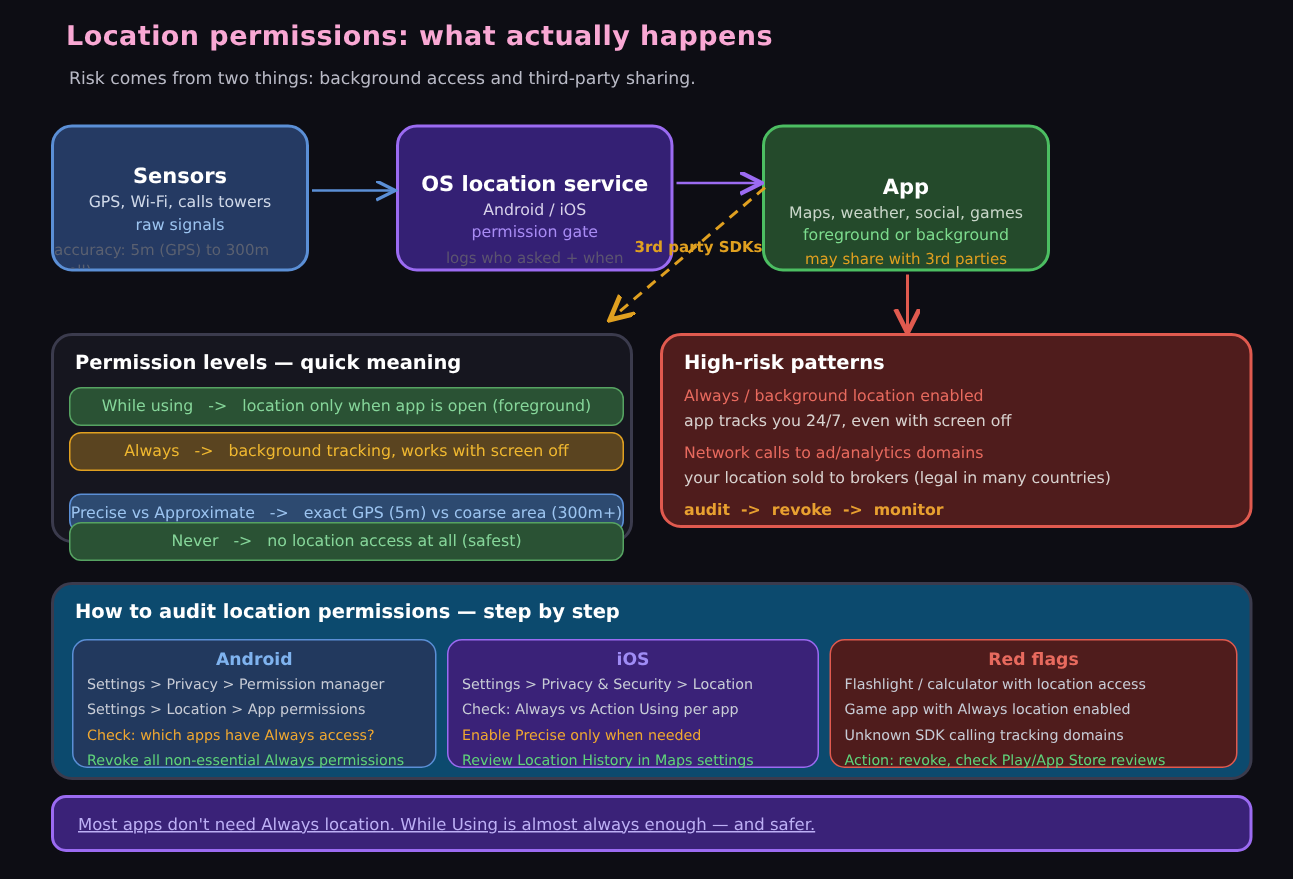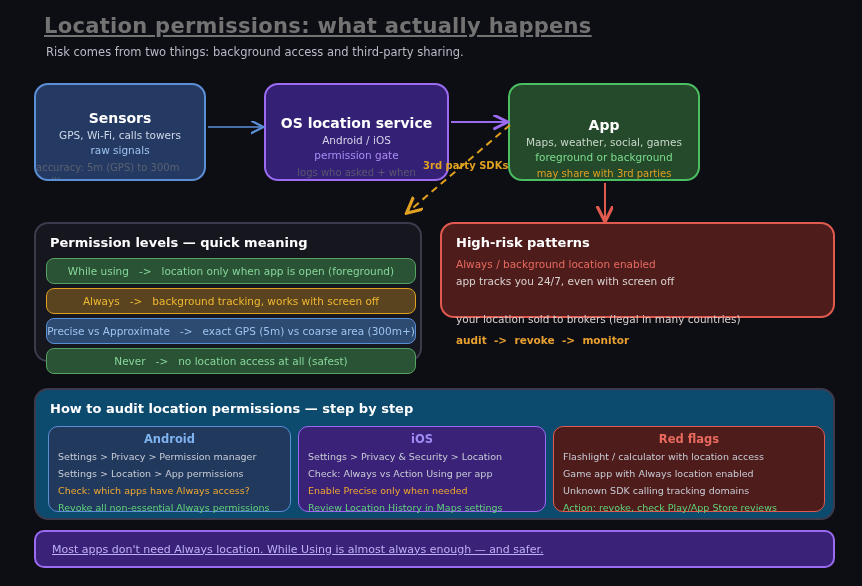--- a/index.html
+++ b/index.html
@@ -8,24 +8,23 @@
     background:#0d0d14;
     font-family:"DejaVu Sans", sans-serif;
     overflow:hidden;
     position:relative;
   }
   .stage{position:absolute;left:0;top:0;width:862px;height:586px;}
 
   
   #title{
     position:absolute;left:44px;top:14px;
-    font-size:21px;font-weight:700;color:#737373;
+    font-size:18px;font-weight:700;color:#f9a8d4;
     letter-spacing:.3px;
     font-family:"DejaVu Sans", sans-serif;
-    text-decoration:underline;
   }
   #subtitle{
     position:absolute;left:46px;top:45px;
     font-size:11.5px;color:#b9bac6;
   }
 
   
   .flowbox{
     position:absolute;border-radius:14px;border:2px solid;
     box-sizing:border-box;overflow:hidden;
@@ -54,38 +53,38 @@
   
   .panel{
     position:absolute;border-radius:14px;box-sizing:border-box;
     border:2px solid;
   }
   #panel-levels{
     left:34px;top:222px;width:388px;height:140px;
     background:#16161f;border-color:#3b3b4d;
   }
   #panel-risk{
-    left:440px;top:222px;width:395px;height:96px;
+    left:440px;top:222px;width:395px;height:130px;
     background:#4f1c1c;border-color:#e05a4f;
   }
   .panel-title{
     position:absolute;font-size:13px;font-weight:700;color:#ffffff;
   }
   #levels-title{left:14px;top:11px;}
   #risk-title{left:14px;top:11px;}
 
   .lvl{
     position:absolute;left:10px;width:370px;height:26px;
     border-radius:8px;border:1.6px solid;box-sizing:border-box;
     display:flex;align-items:center;justify-content:center;
     font-size:10.5px;white-space:pre;
   }
   #lvl0{top:34px;background:#2a5234;border-color:#56a362;color:#86d69a;}
   #lvl1{top:64px;background:#5a4420;border-color:#e0a020;color:#f0b830;}
-  #lvl2{top:94px;background:#2d4a70;border-color:#5b8fd6;color:#9cc4f0;}
+  #lvl2{top:105px;background:#2d4a70;border-color:#5b8fd6;color:#9cc4f0;}
   #lvl3{top:124px;background:#2a5234;border-color:#56a362;color:#86d69a;}
 
   .risk-line{position:absolute;left:14px;font-size:10.5px;white-space:pre;}
   #rl0{top:34px;color:#e86a5e;}
   #rl1{top:51px;color:#d8d2cf;}
   #rl2{top:72px;color:#e86a5e;}
   #rl3{top:89px;color:#d8d2cf;}
   #rl4{top:110px;color:#e8a030;font-weight:700;}
 
   
@@ -182,20 +181,21 @@
     <div class="lvl" id="lvl0">While using   -&gt;   location only when app is open (foreground)</div>
     <div class="lvl" id="lvl1">Always   -&gt;   background tracking, works with screen off</div>
     <div class="lvl" id="lvl2">Precise vs Approximate   -&gt;   exact GPS (5m) vs coarse area (300m+)</div>
     <div class="lvl" id="lvl3">Never   -&gt;   no location access at all (safest)</div>
   </div>
 
   <div class="panel" id="panel-risk">
     <div class="panel-title" id="risk-title">High-risk patterns</div>
     <div class="risk-line" id="rl0">Always / background location enabled</div>
     <div class="risk-line" id="rl1">app tracks you 24/7, even with screen off</div>
+    <div class="risk-line" id="rl2">Network calls to ad/analytics domains</div>
     <div class="risk-line" id="rl3">your location sold to brokers (legal in many countries)</div>
     <div class="risk-line" id="rl4">audit  -&gt;  revoke  -&gt;  monitor</div>
   </div>
 
   <div class="panel" id="panel-audit">
     <div class="panel-title" id="audit-title">How to audit location permissions — step by step</div>
 
     <div class="card" id="card-android">
       <div class="card-title" id="ct-android">Android</div>
       <div class="card-line cl0 c-dim">Settings &gt; Privacy &gt; Permission manager</div>

